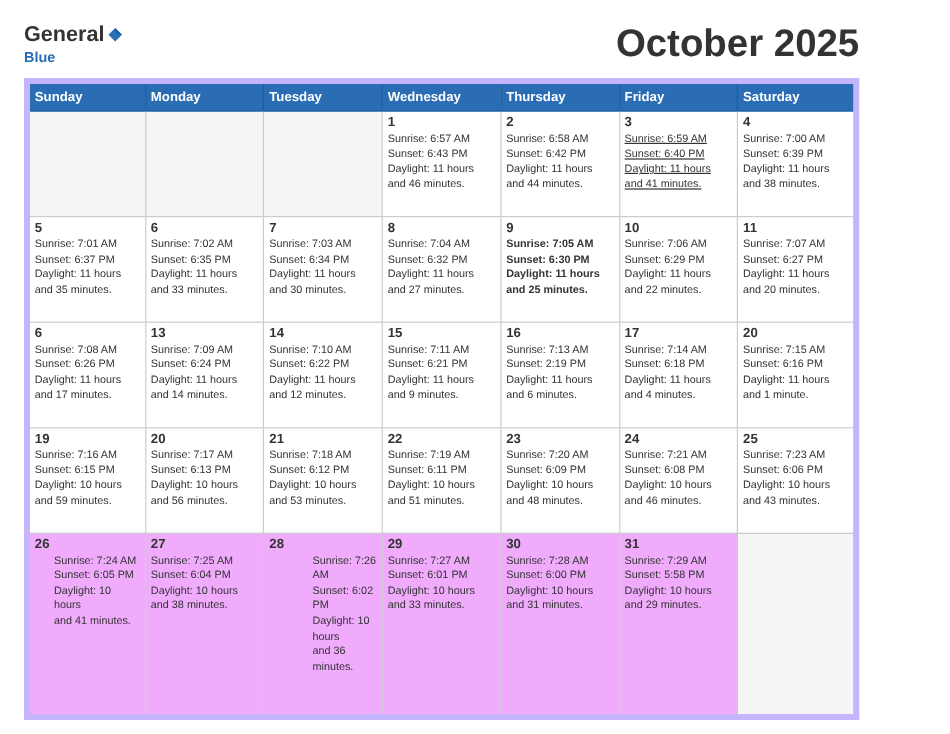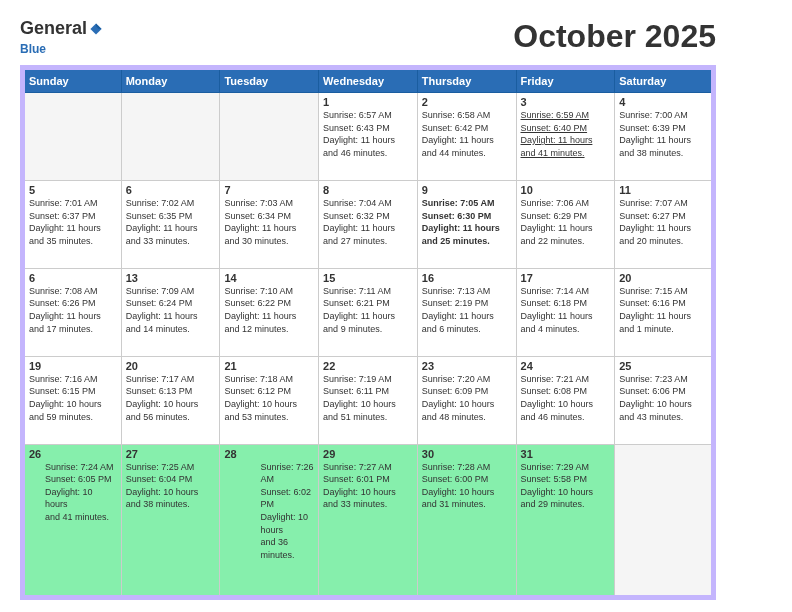--- a/index.html
+++ b/index.html
@@ -75,21 +75,21 @@
       vertical-align: top;
       padding: 3px 4px;
       font-size: 9.5px;
       color: #333;
       background: #fff;
     }
     .calendar td.empty {
       background: #f5f5f5;
     }
     .calendar td.last-row {
-      background: #86efac;
+      background: #f0abfc;
     }
     .day-number {
       font-weight: bold;
       font-size: 11px;
       display: block;
       margin-bottom: 1px;
     }
     .day-info {
       font-size: 9px;
       line-height: 1.4;

